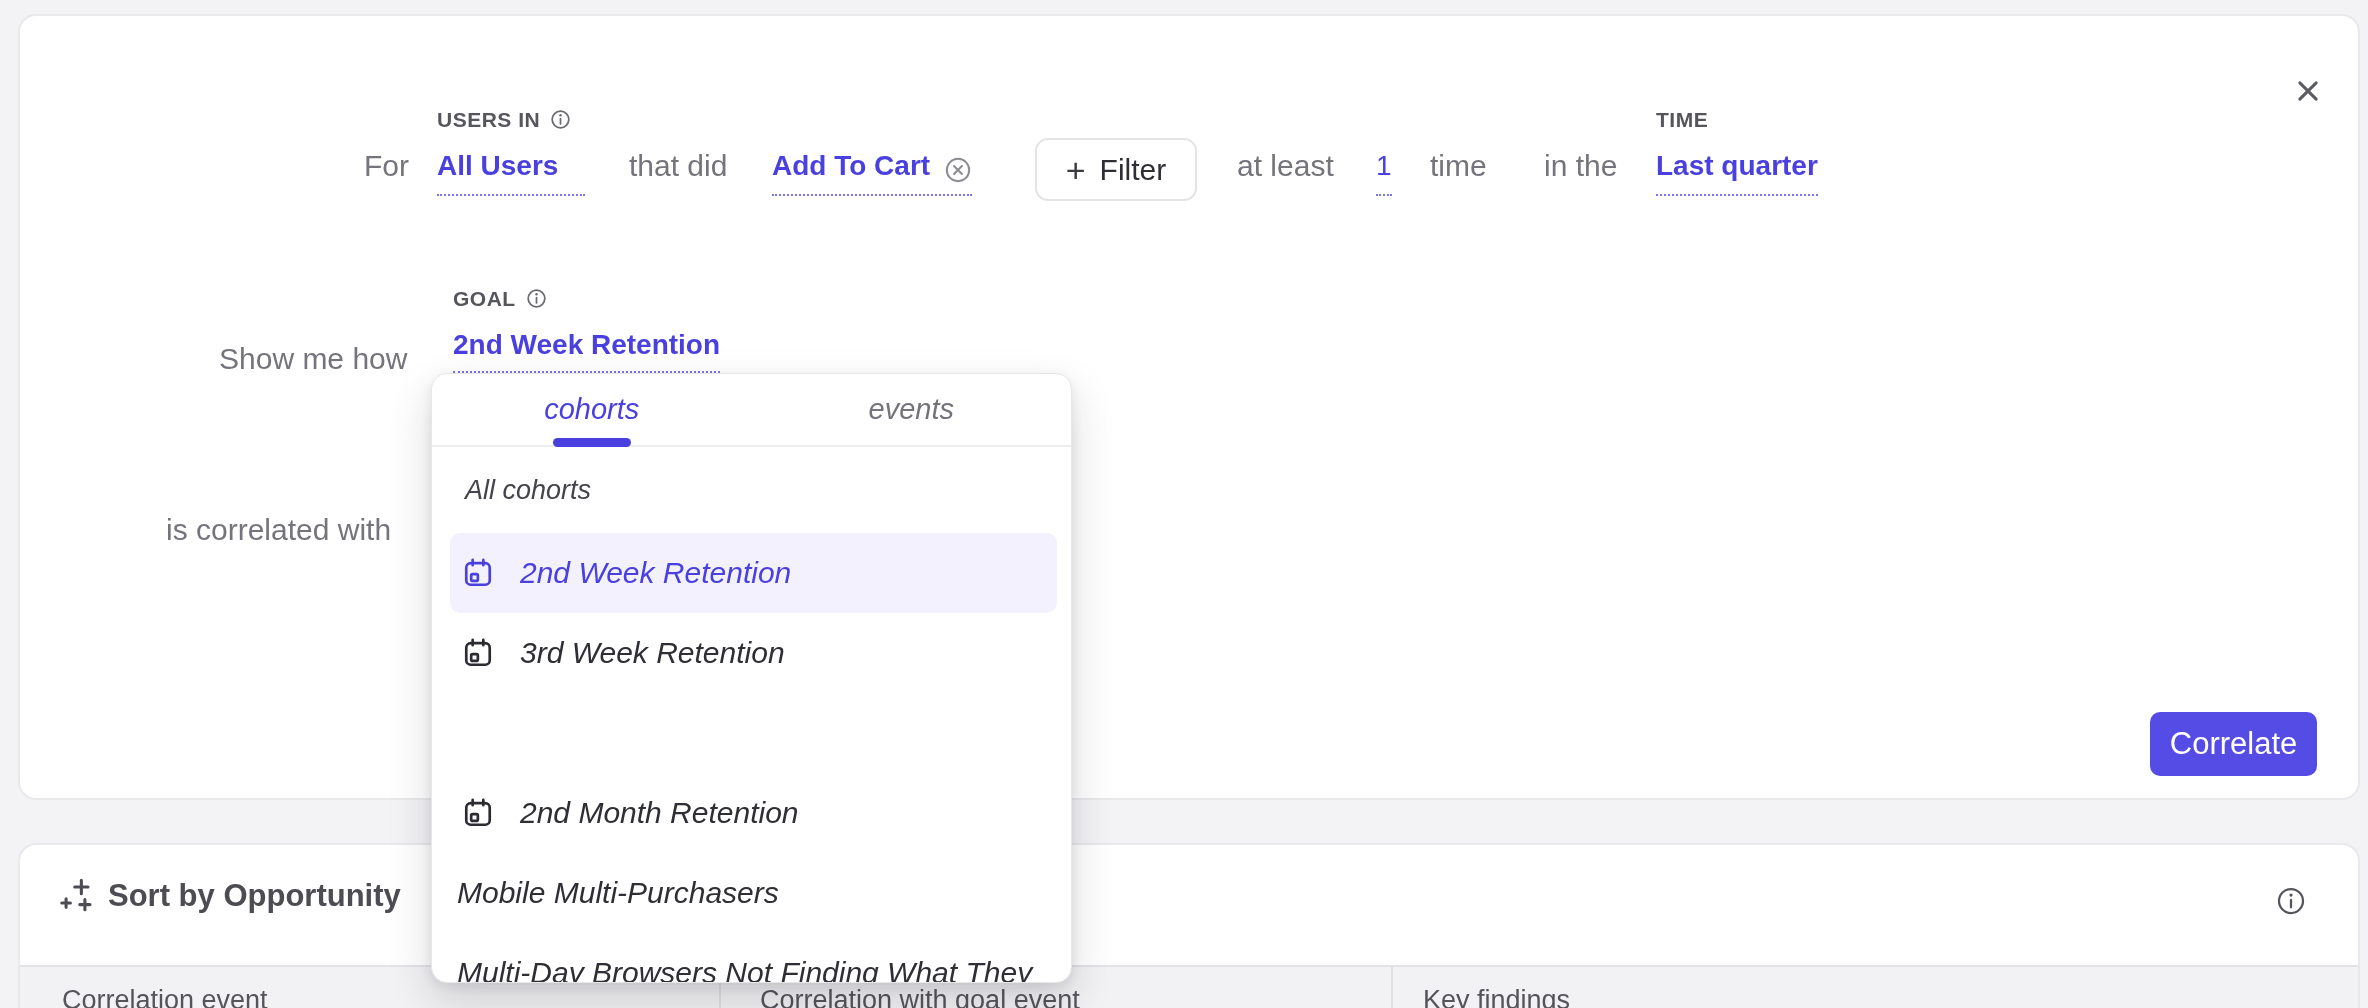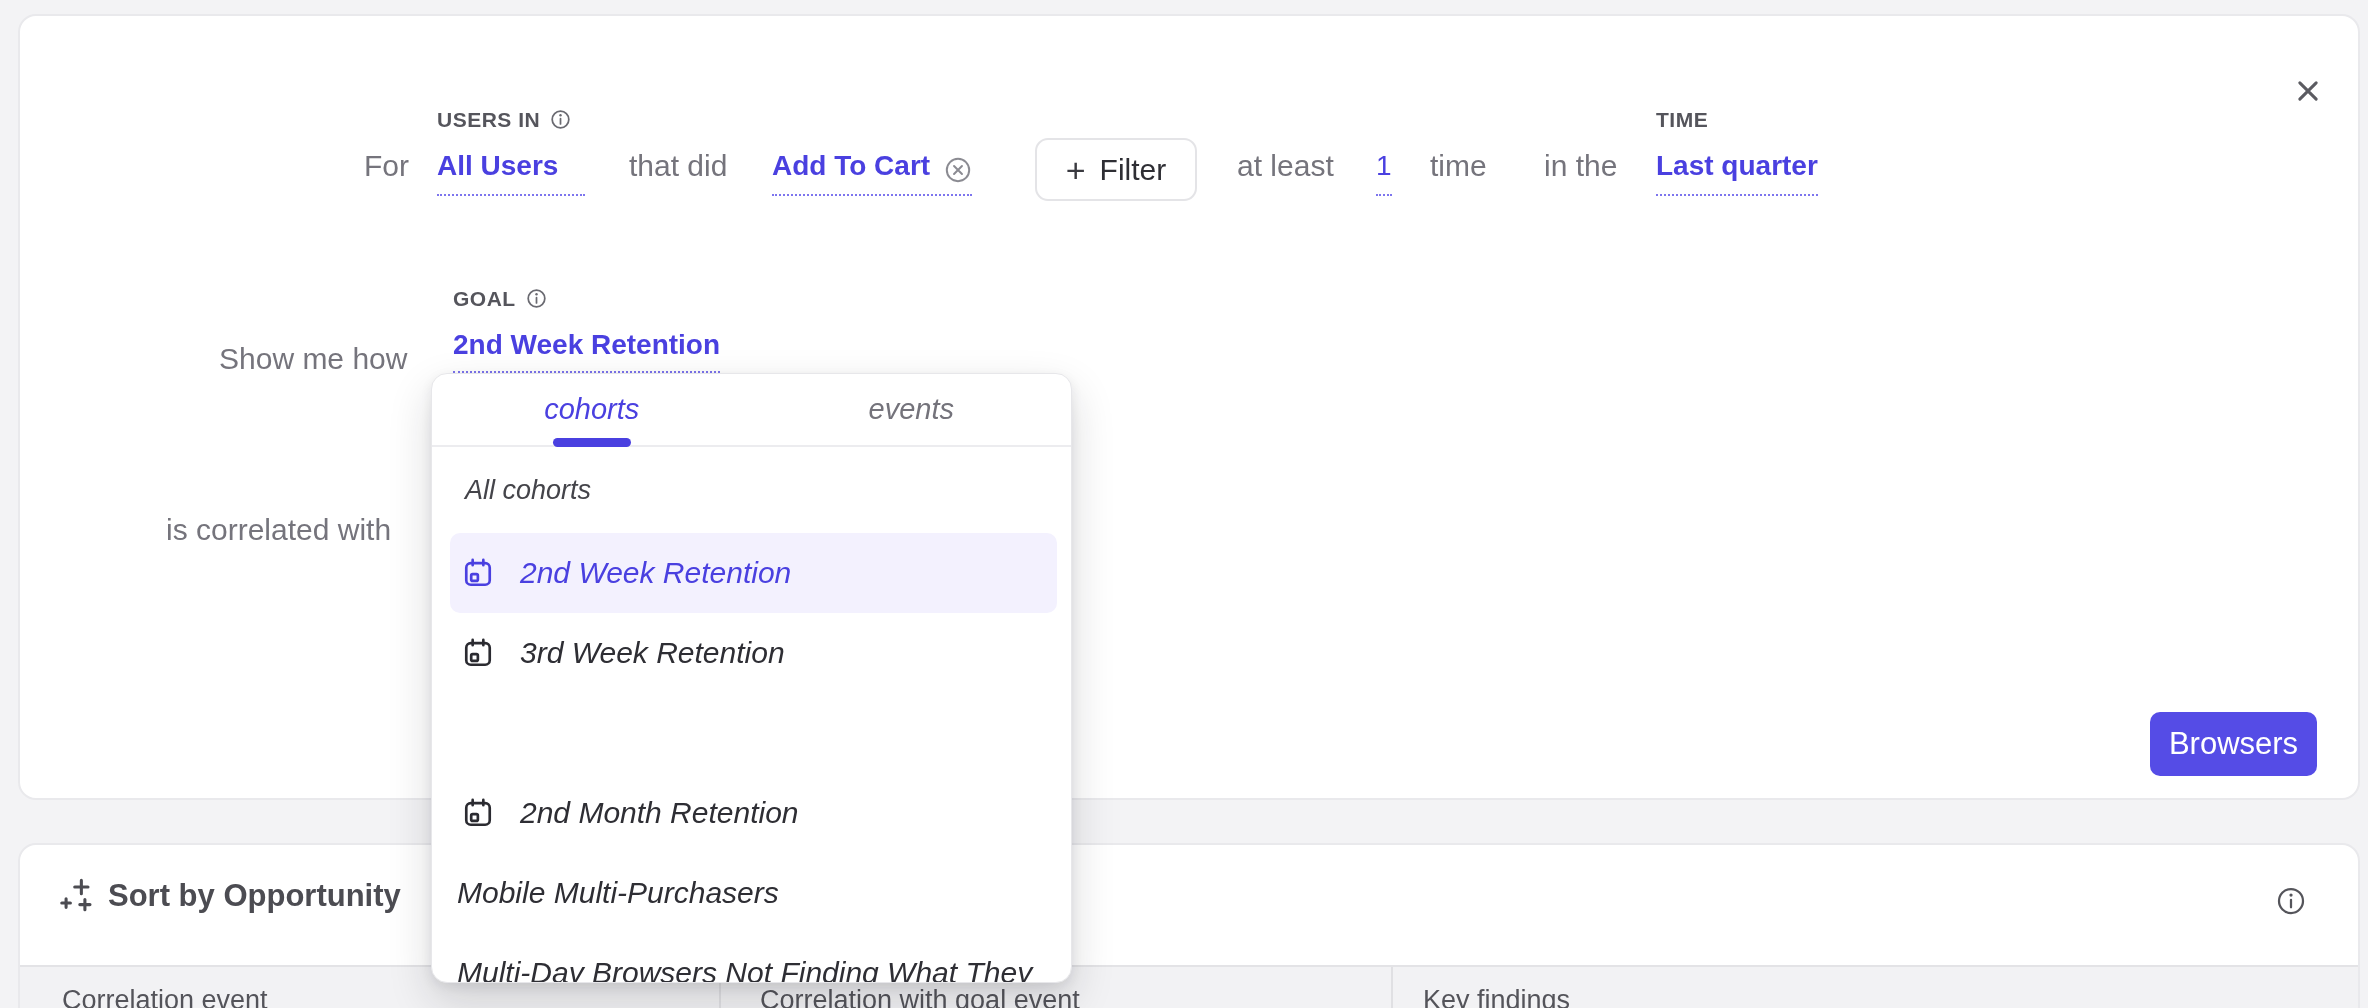--- a/index.html
+++ b/index.html
@@ -181,21 +181,21 @@
           <path d="M12 11v6" stroke-linecap="round"></path>
           <circle cx="12" cy="7.2" r="1.4" fill="#6a6a71" stroke="none"></circle>
       </svg>
     </span>
   </div>
   <span id="show-me-how" class="abs q-word">Show me how</span>
   <span id="goal-value" class="abs q-value">2nd Week Retention</span>
 
   <span id="is-correlated" class="abs q-word">is correlated with</span>
 
-  <button id="correlate-btn" class="abs">Browsers</button>
+  <button id="correlate-btn" class="abs">Correlate</button>
 </div>
 
 <div id="results-card" class="abs card">
   <div id="sort-row">
     <div id="sort-control">
       <span>
         <svg width="37" height="37" viewBox="0 0 24 24" fill="none" stroke="#4c4c52" stroke-width="2" stroke-linecap="round">
           <path d="M14.5 2.2v8.6M10.2 6.5h8.6"></path>
           <path d="M16.8 14.6v6.6M13.5 17.9h6.6"></path>
           <path d="M4.6 14.1v5.6M1.8 16.9h5.6"></path>

